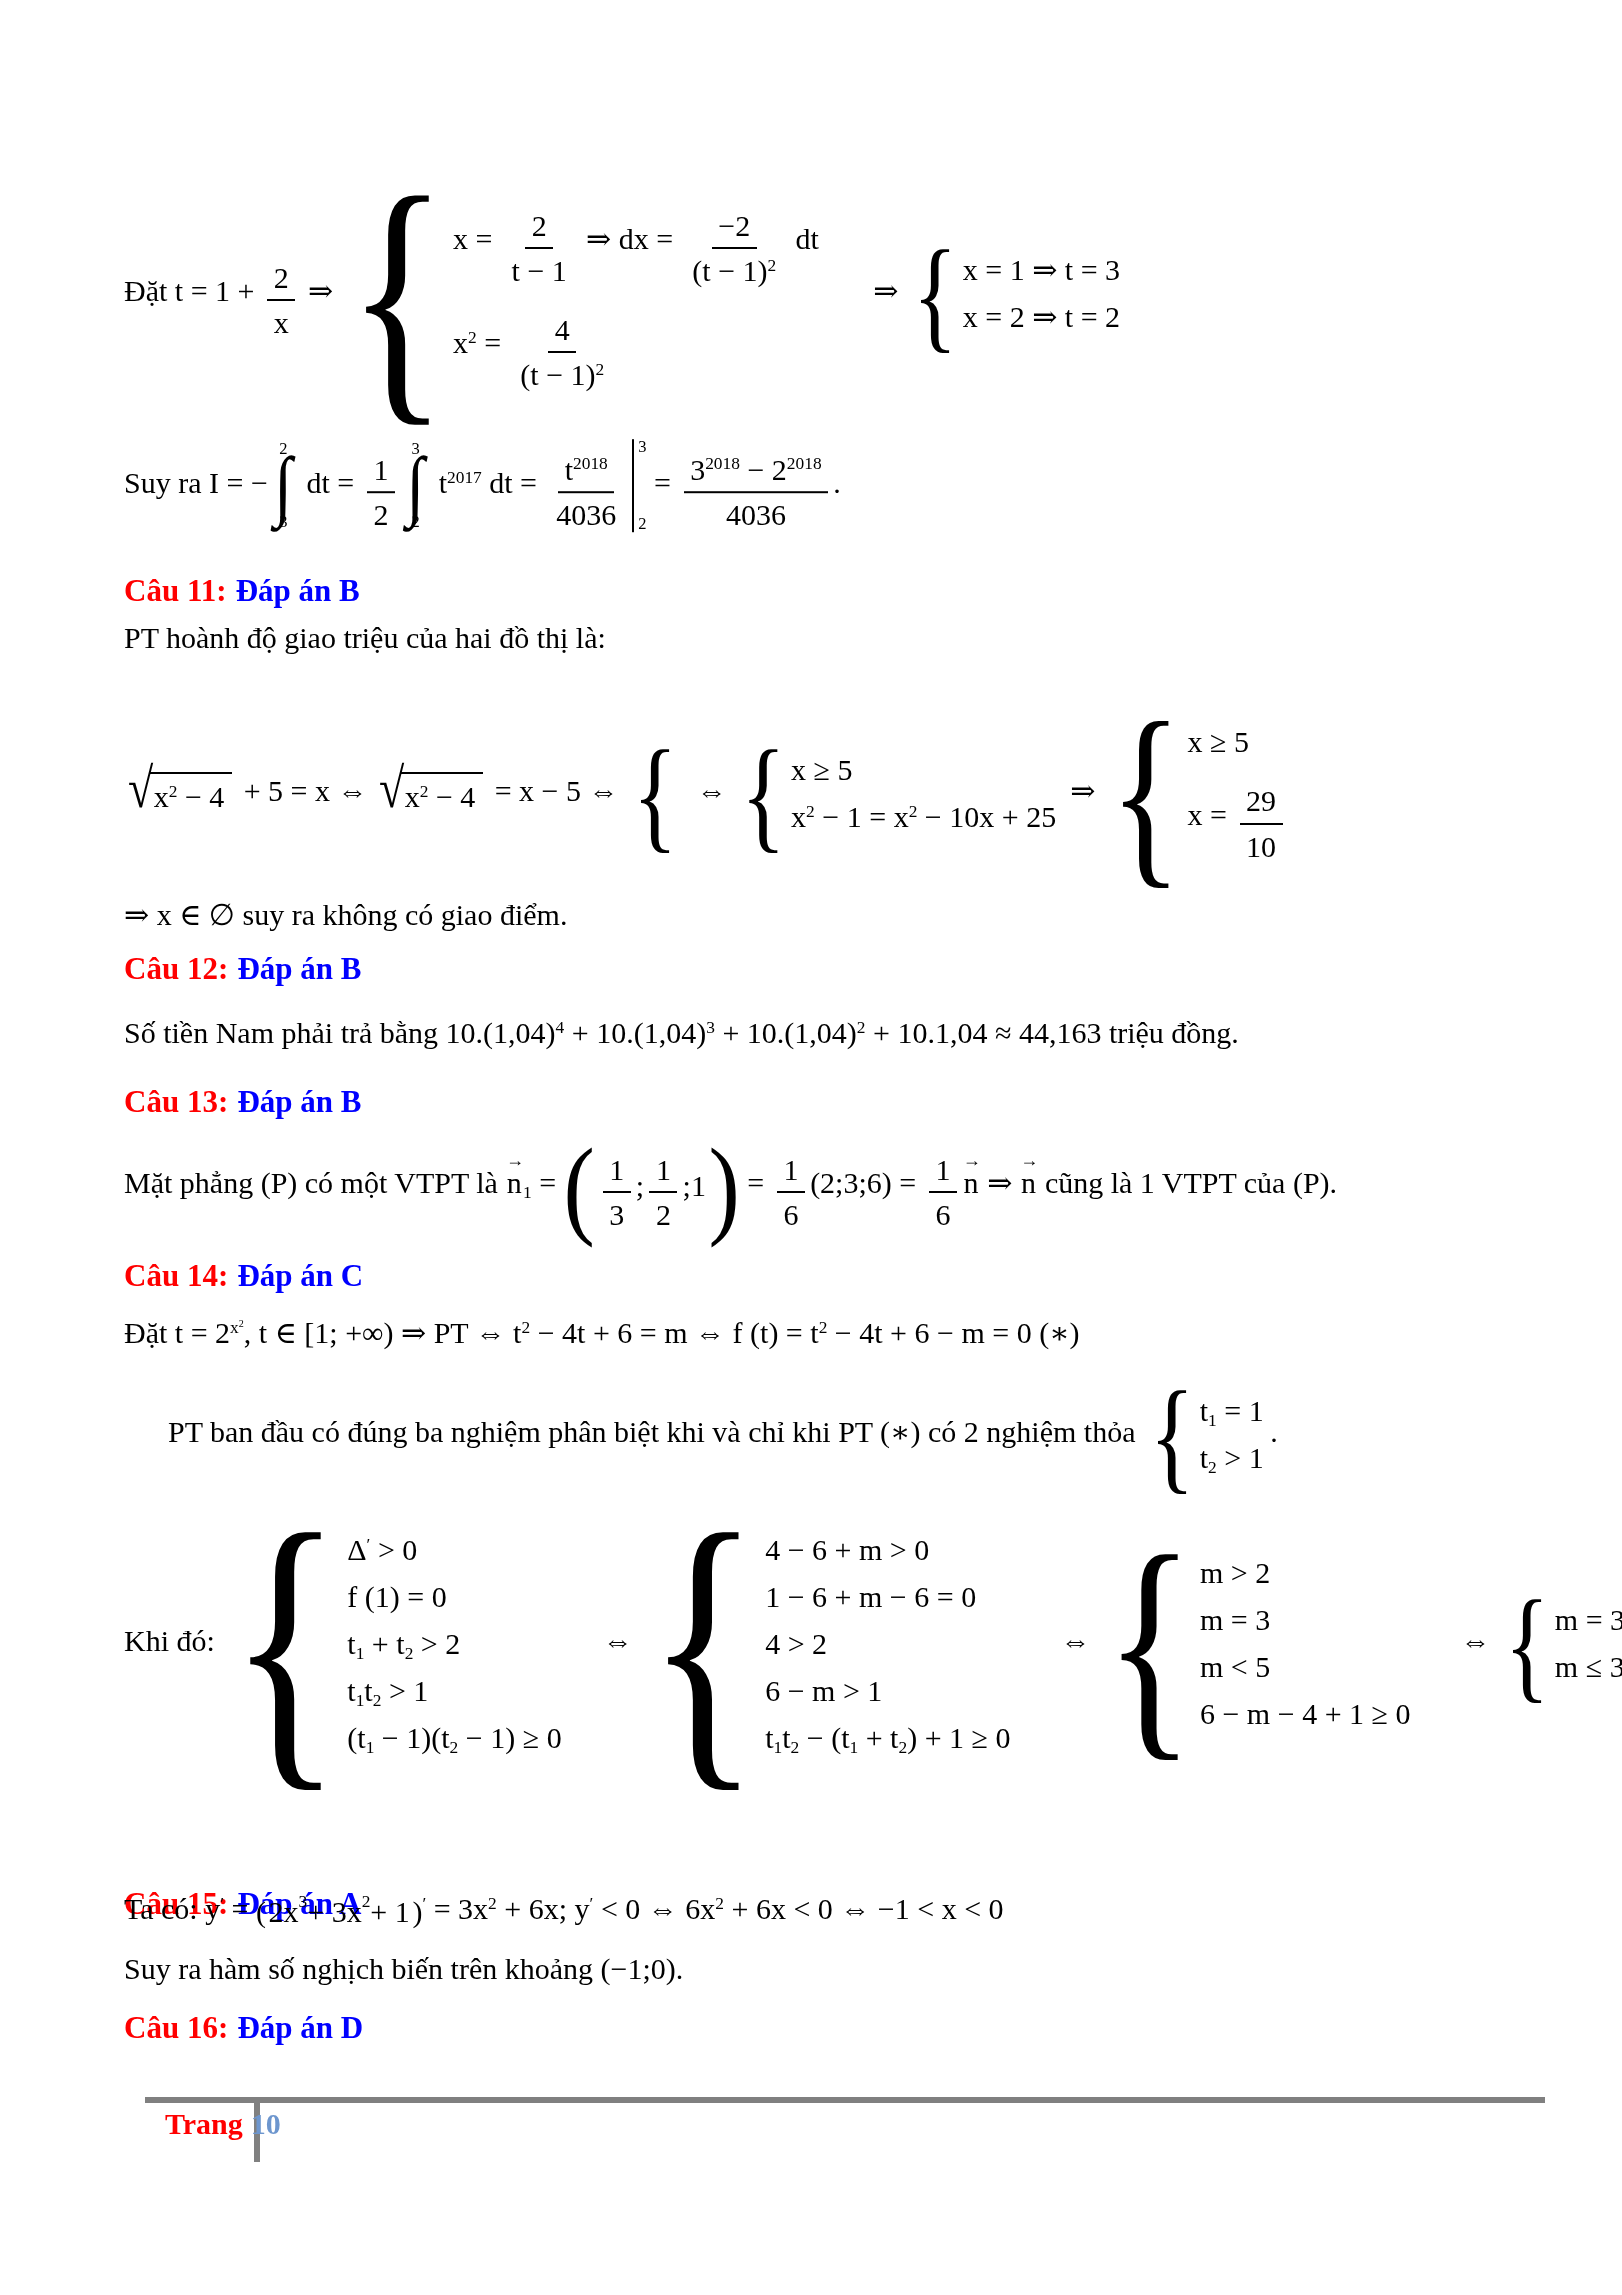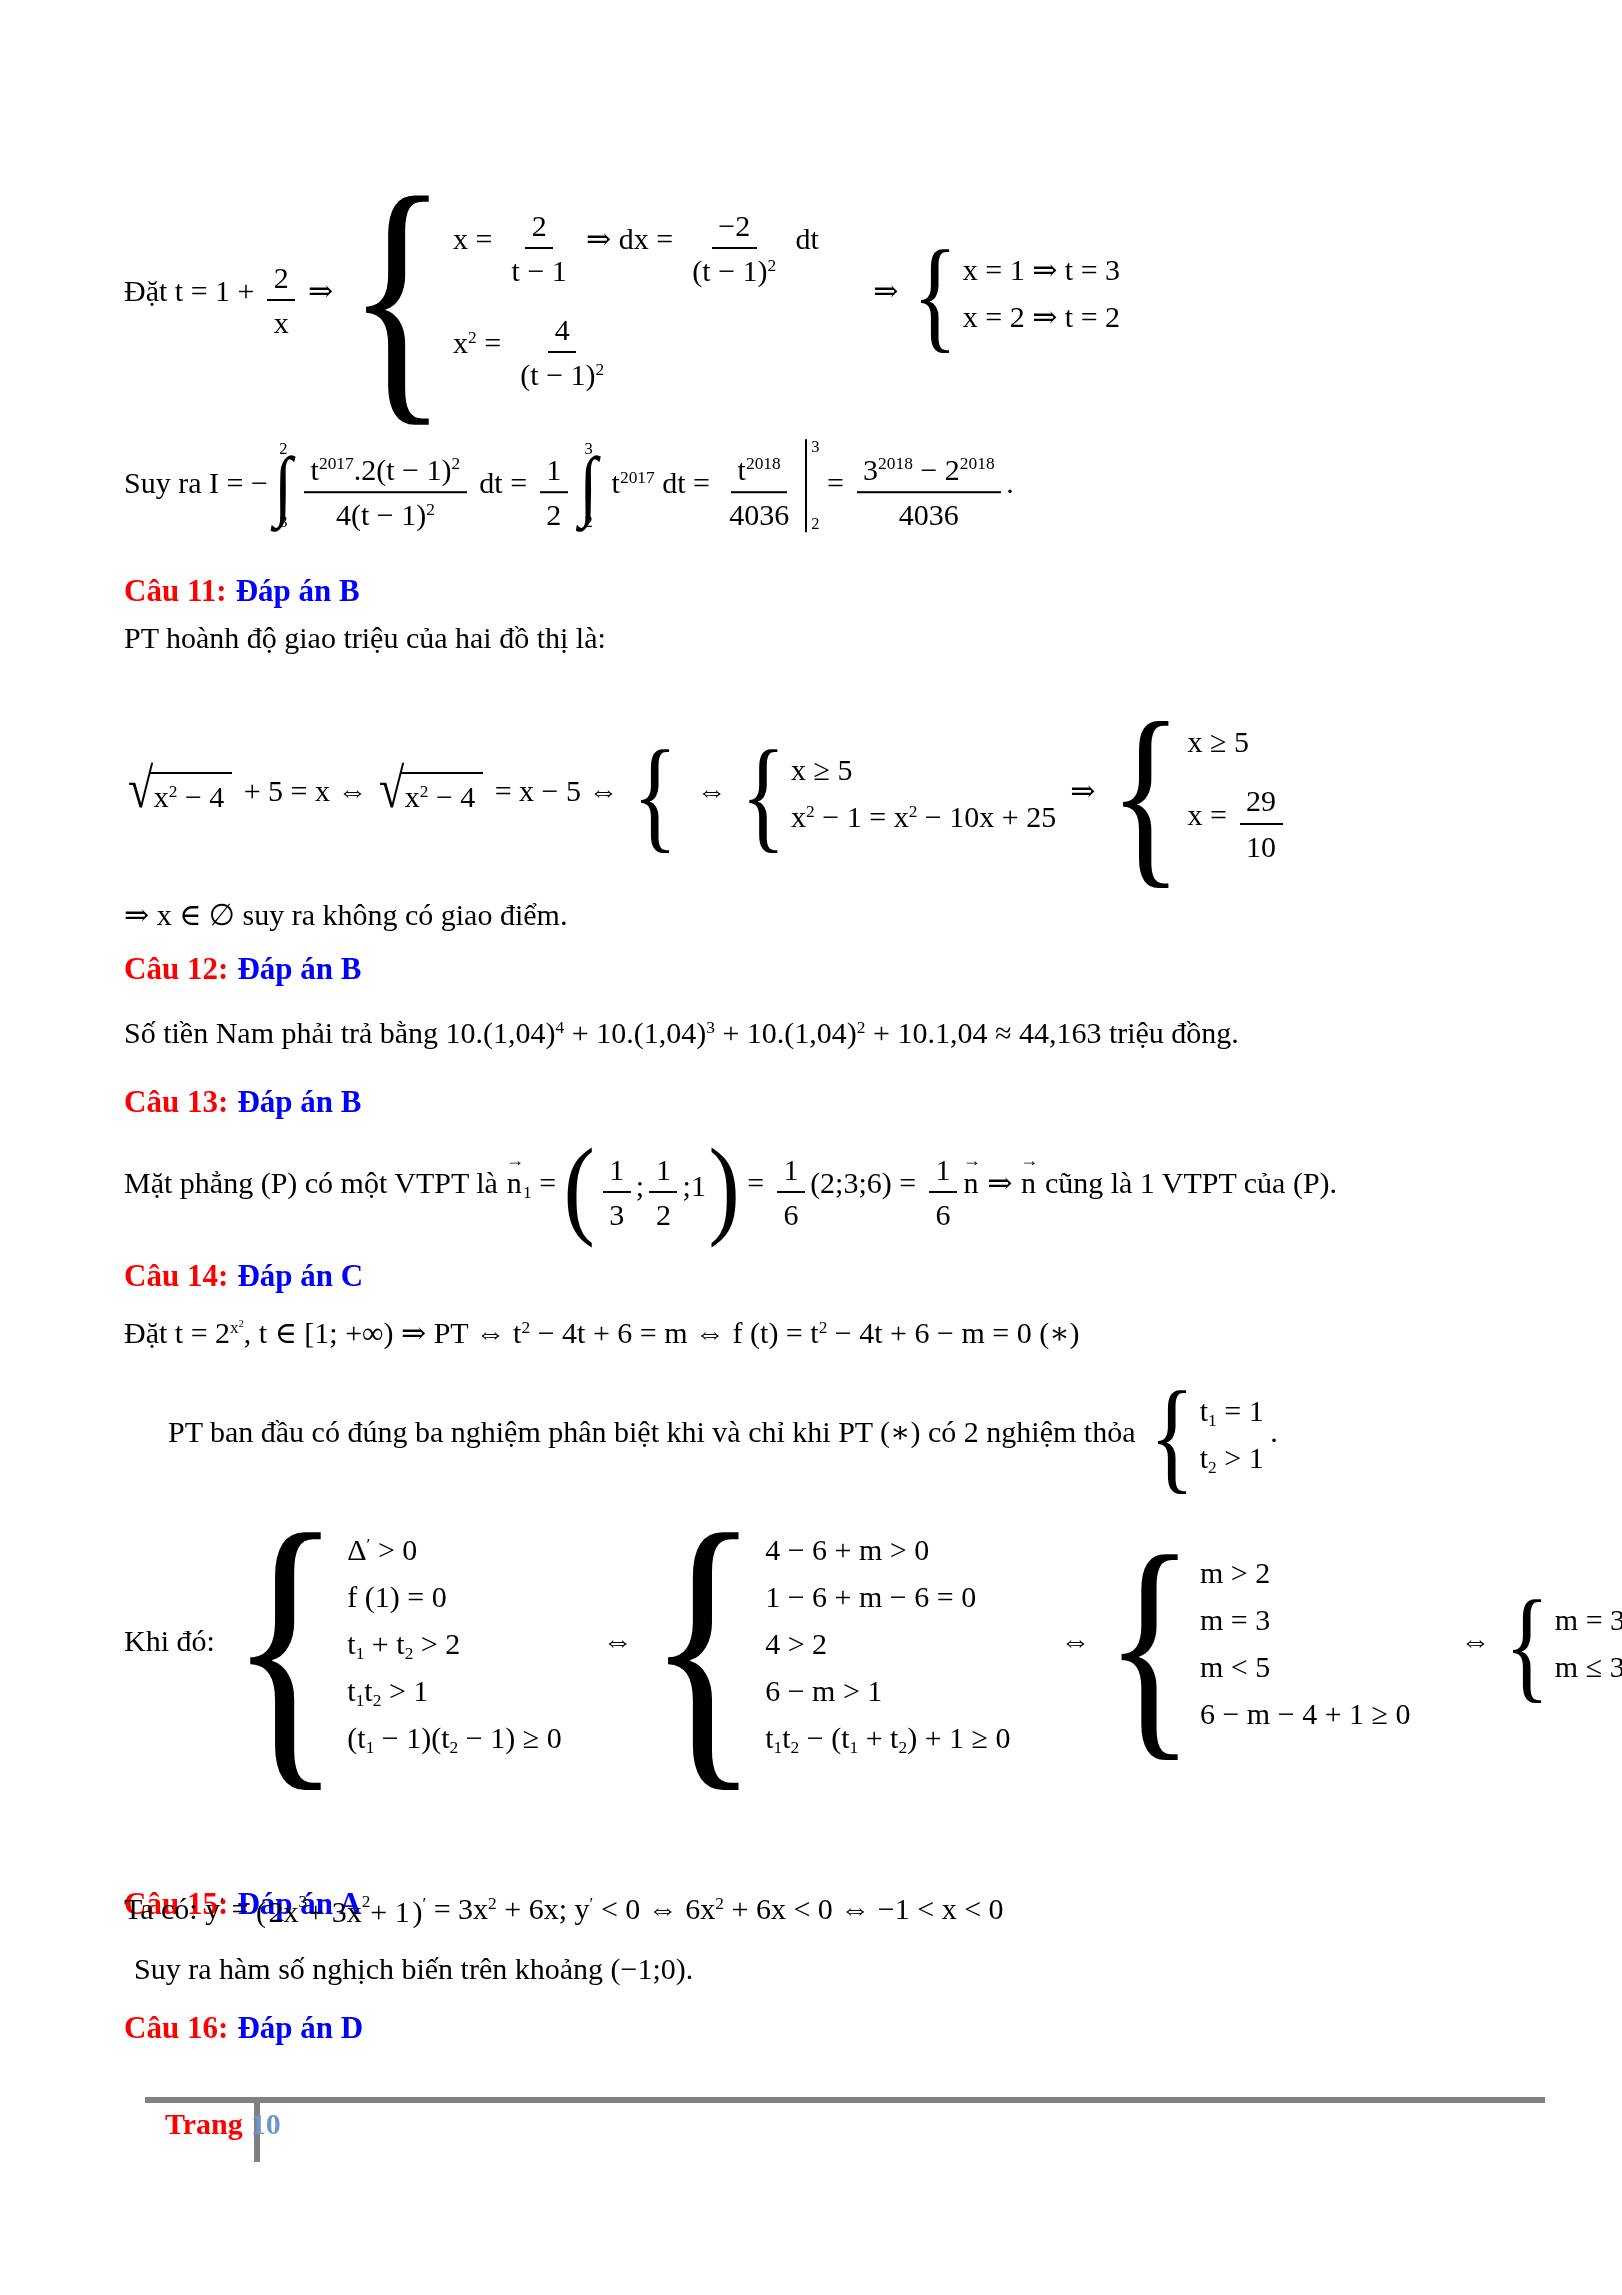--- a/index.html
+++ b/index.html
@@ -86,23 +86,20 @@
           <span class="brace" style="font-size: 94px; transform: scaleY(1.32);">{</span>
           <span class="rows">
             <span class="row"><span class="tx">x = 1 ⇒ t = 3</span></span>
             <span class="row"><span class="tx">x = 2 ⇒ t = 2</span></span>
           </span>
         </span></div>
       <div class="block centered" style="left: 124px; top: 486px;"><span class="tx">Suy ra  I = −</span><span class="int">
           <span class="lim">2</span>
           <span class="isym">∫</span>
           <span class="lim">3</span>
-        </span><span class="frac">
-          <span class="num"><span class="tx">t</span><span class="sup"><span class="tx">2017</span></span><span class="tx">.2(t − 1)</span><span class="sup"><span class="tx">2</span></span></span>
-          <span class="den"><span class="tx">4(t − 1)</span><span class="sup"><span class="tx">2</span></span></span>
         </span><span class="tx"> dt = </span><span class="frac">
           <span class="num"><span class="tx">1</span></span>
           <span class="den"><span class="tx">2</span></span>
         </span><span class="int">
           <span class="lim">3</span>
           <span class="isym">∫</span>
           <span class="lim">2</span>
         </span><span class="tx"> t</span><span class="sup"><span class="tx">2017</span></span><span class="tx"> dt = </span><span class="frac">
           <span class="num"><span class="tx">t</span><span class="sup"><span class="tx">2018</span></span></span>
           <span class="den"><span class="tx">4036</span></span>
@@ -215,21 +212,21 @@
           <span class="pglyph">(</span>
           <span class="pbody">
             <span class="tx">2x</span>
             <span class="sup"><span class="tx">3</span></span>
             <span class="tx"> + 3x</span>
             <span class="sup"><span class="tx">2</span></span>
             <span class="tx"> + 1</span>
           </span>
           <span class="pglyph">)</span>
         </span><span class="sup"><span class="tx">′</span></span><span class="tx"> = 3x</span><span class="sup"><span class="tx">2</span></span><span class="tx"> + 6x;  y</span><span class="sup"><span class="tx">′</span></span><span class="tx"> &lt; 0 ⇔ 6x</span><span class="sup"><span class="tx">2</span></span><span class="tx"> + 6x &lt; 0 ⇔ −1 &lt; x &lt; 0</span></div>
-      <div class="block" style="left: 124px; top: 1949px; margin-left: 10px;"><span class="tx">Suy ra hàm số nghịch biến trên khoảng (−1;0).</span></div>
+      <div class="block" style="left: 124px; top: 1949px;"><span class="tx">Suy ra hàm số nghịch biến trên khoảng (−1;0).</span></div>
       <div class="block heading" style="left: 124px; top: 2008px; text-align: right;"><span class="hq">Câu 16:</span><span class="ha">Đáp án D</span></div>
     </div>
 
   <div>
     <div class="footer-hbar"></div>
     <div class="footer-vbar"></div>
     <div class="footer-text">
       <span class="trang">Trang</span><span class="pnum">10</span>
     </div>
   </div>

